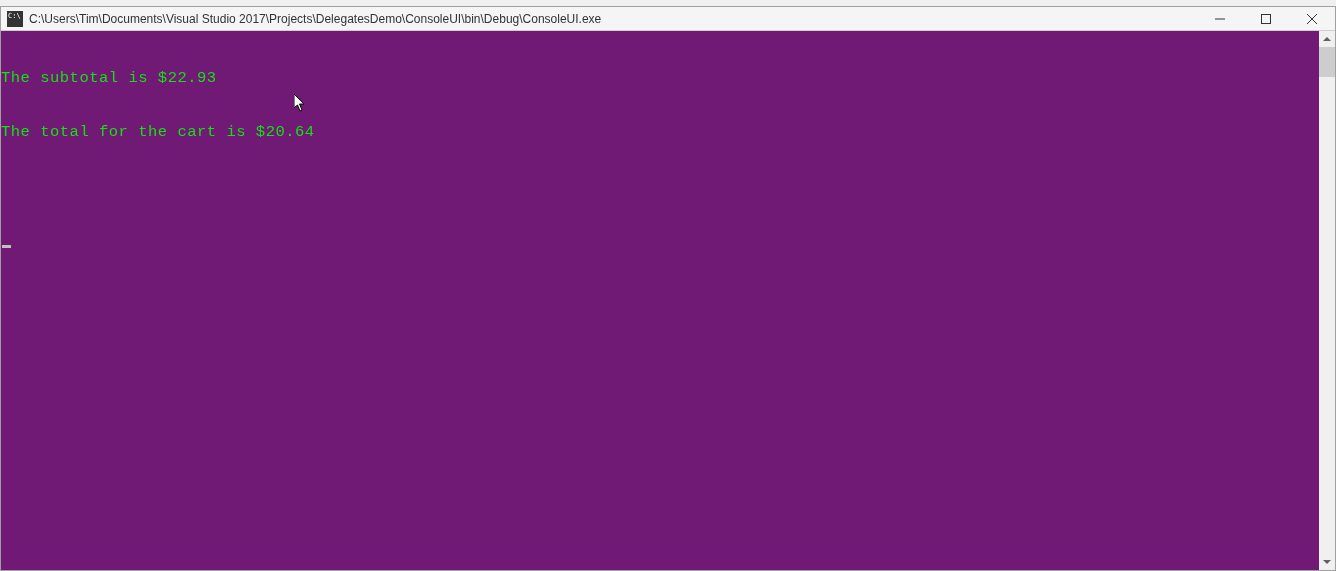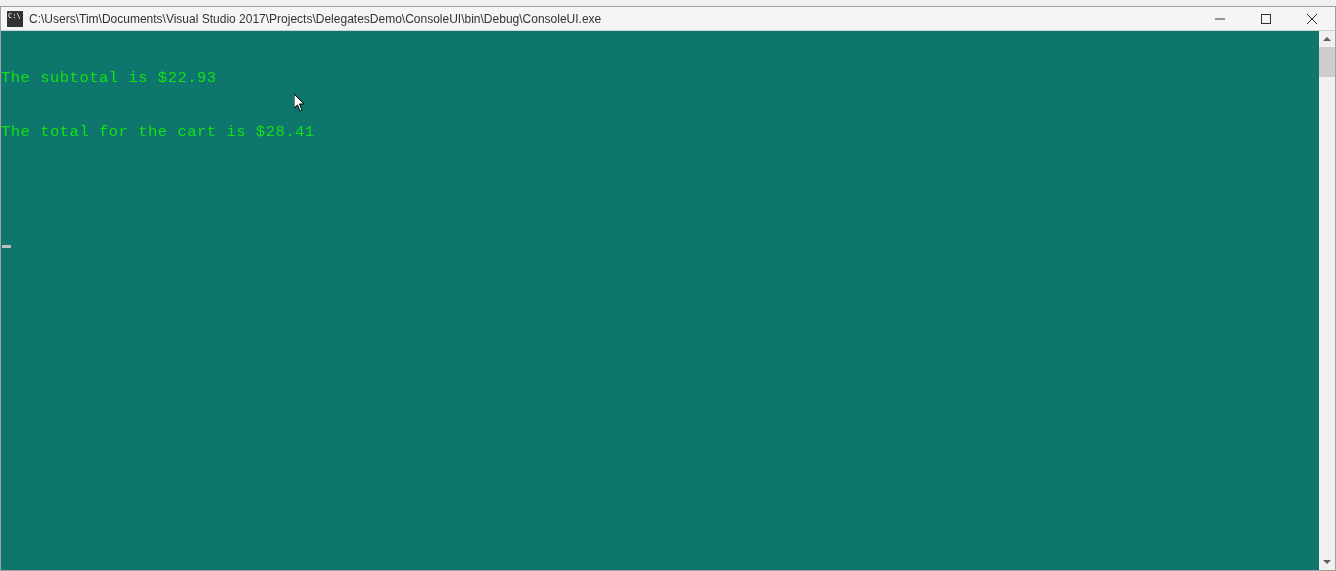--- a/index.html
+++ b/index.html
@@ -67,21 +67,21 @@
       height: 100%;
       display: flex;
       align-items: center;
       justify-content: center;
       color: #333;
       font-family: "Segoe UI Symbol", sans-serif;
       font-size: 10px;
     }
     .console-area {
       flex: 1;
-      background: #0f766e;
+      background: #701a75;
       position: relative;
       overflow: hidden;
     }
     .console-content {
       position: absolute;
       top: 0;
       left: 0;
       right: 16px;
       bottom: 0;
       padding: 2px 0 0 0;
@@ -172,21 +172,21 @@
         <svg width="10" height="10" viewBox="0 0 10 10">
             <line x1="0" y1="0" x2="10" y2="10" stroke="#333" stroke-width="1"></line>
             <line x1="10" y1="0" x2="0" y2="10" stroke="#333" stroke-width="1"></line>
           </svg>
       </div>
     </div>
   </div>
   <div class="console-area">
     <div class="console-content">
       <span class="console-line">The subtotal is $22.93</span>
-      <span class="console-line">The total for the cart is $28.41</span>
+      <span class="console-line">The total for the cart is $20.64</span>
       <div class="blank-line"></div>
       <span class="console-line"><span class="cursor"></span></span>
     </div>
     <div class="scrollbar">
       <div class="scroll-arrow up">
         <svg width="8" height="4" viewBox="0 0 8 4">
             <polygon points="4,0 8,4 0,4" fill="#606060"></polygon>
           </svg>
       </div>
       <div class="scroll-thumb"></div>

